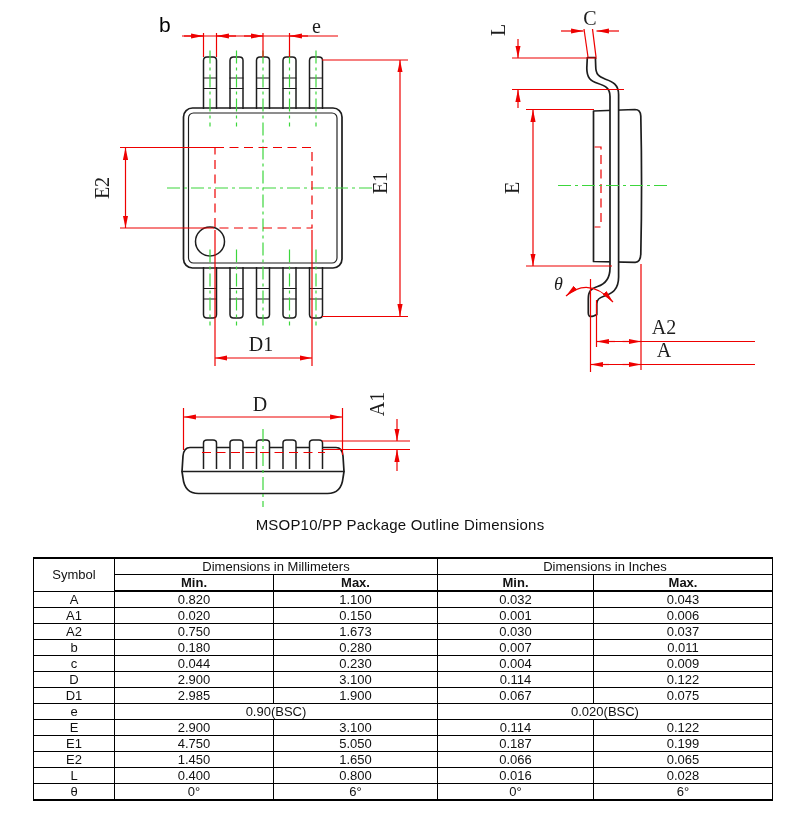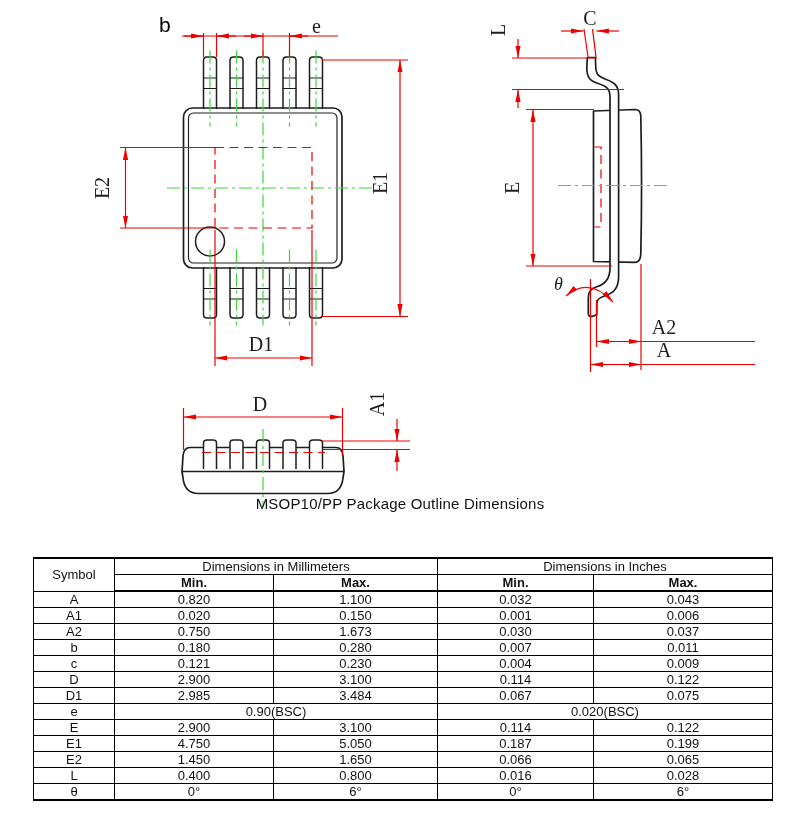--- a/index.html
+++ b/index.html
@@ -10,21 +10,21 @@
   .outf{stroke:var(--ink,#1d1d1d);fill:#ffffff;stroke-width:1.7;stroke-linejoin:round;}
   .thin{stroke-width:1.15;}
   .dim{stroke:var(--dim,#ee0000);stroke-width:1.2;fill:none;}
   .dash{stroke-dasharray:9 5.5;}
   .cl{stroke:var(--cl,#3cd63c);stroke-width:1.2;fill:none;stroke-dasharray:13 4 3 4;}
   .dimfill{fill:var(--dim,#ee0000);}
   text.dlabel{font-family:"Liberation Serif",serif;font-size:20px;fill:#1d1d1d;}
   text.sansb{font-family:"Liberation Sans",sans-serif;font-size:21px;}
   text.ital{font-style:italic;font-size:18px;}
   
-  #title{position:absolute;left:0;top:495px;width:800px;text-align:center;
+  #title{position:absolute;left:0;top:516px;width:800px;text-align:center;
          font-size:15px;letter-spacing:.2px;color:#111;}
   
   table#dims{position:absolute;left:33px;top:557px;width:739px;height:190px;
      border-collapse:collapse;table-layout:fixed;
      border-top:2.5px solid #000;border-bottom:2.5px solid #000;
      border-left:1px solid #000;border-right:1px solid #000;
      font-size:13px;}
   table#dims th,table#dims td{border:1px solid #000;text-align:center;vertical-align:middle;
      padding:0;font-weight:400;line-height:1;height:15px;white-space:nowrap;}
   table#dims tr.hdr2 th{border-bottom:2px solid #000;font-weight:bold;}
@@ -270,36 +270,36 @@
       </tr>
       <tr>
         <td>b</td>
         <td>0.180</td>
         <td>0.280</td>
         <td>0.007</td>
         <td>0.011</td>
       </tr>
       <tr>
         <td>c</td>
-        <td>0.121</td>
+        <td>0.044</td>
         <td>0.230</td>
         <td>0.004</td>
         <td>0.009</td>
       </tr>
       <tr>
         <td>D</td>
         <td>2.900</td>
         <td>3.100</td>
         <td>0.114</td>
         <td>0.122</td>
       </tr>
       <tr>
         <td>D1</td>
         <td>2.985</td>
-        <td>3.484</td>
+        <td>1.900</td>
         <td>0.067</td>
         <td>0.075</td>
       </tr>
       <tr>
         <td>e</td>
         <td colspan="2">0.90(BSC)</td>
         <td colspan="2">0.020(BSC)</td>
       </tr>
       <tr>
         <td>E</td>

